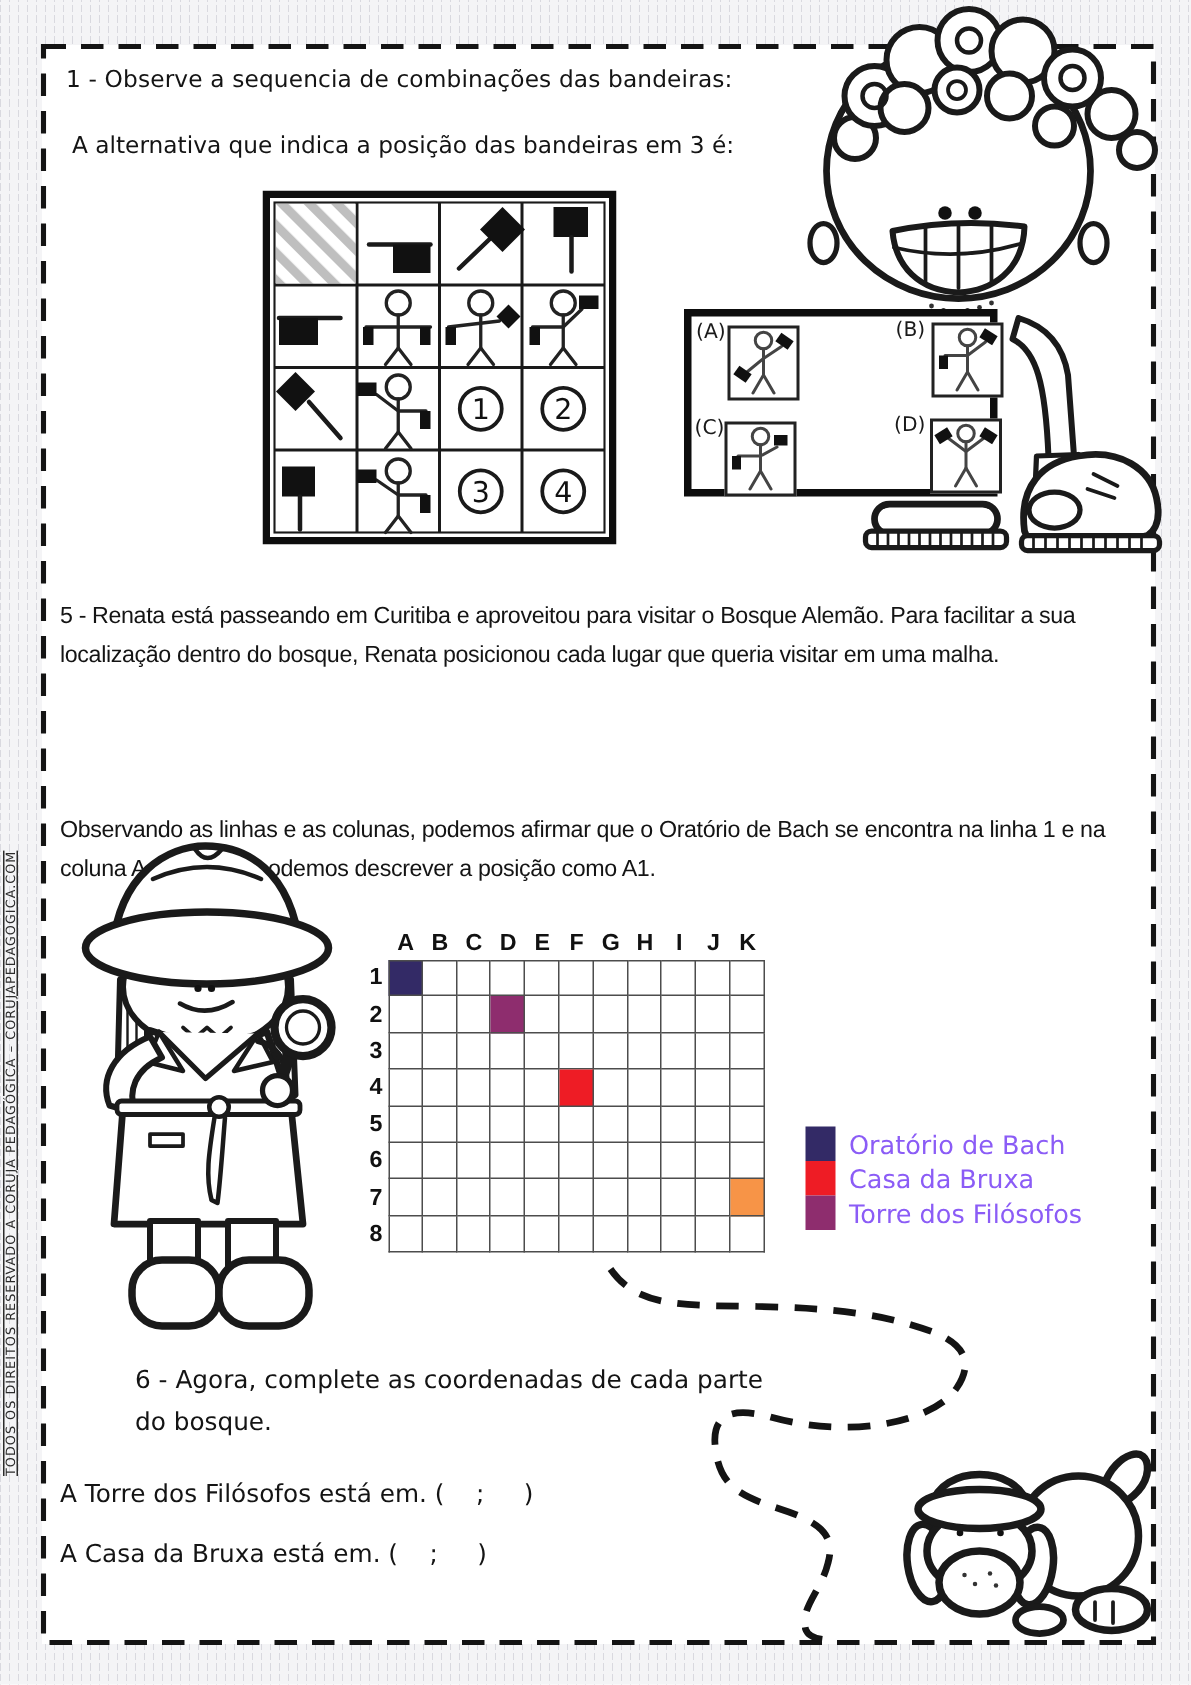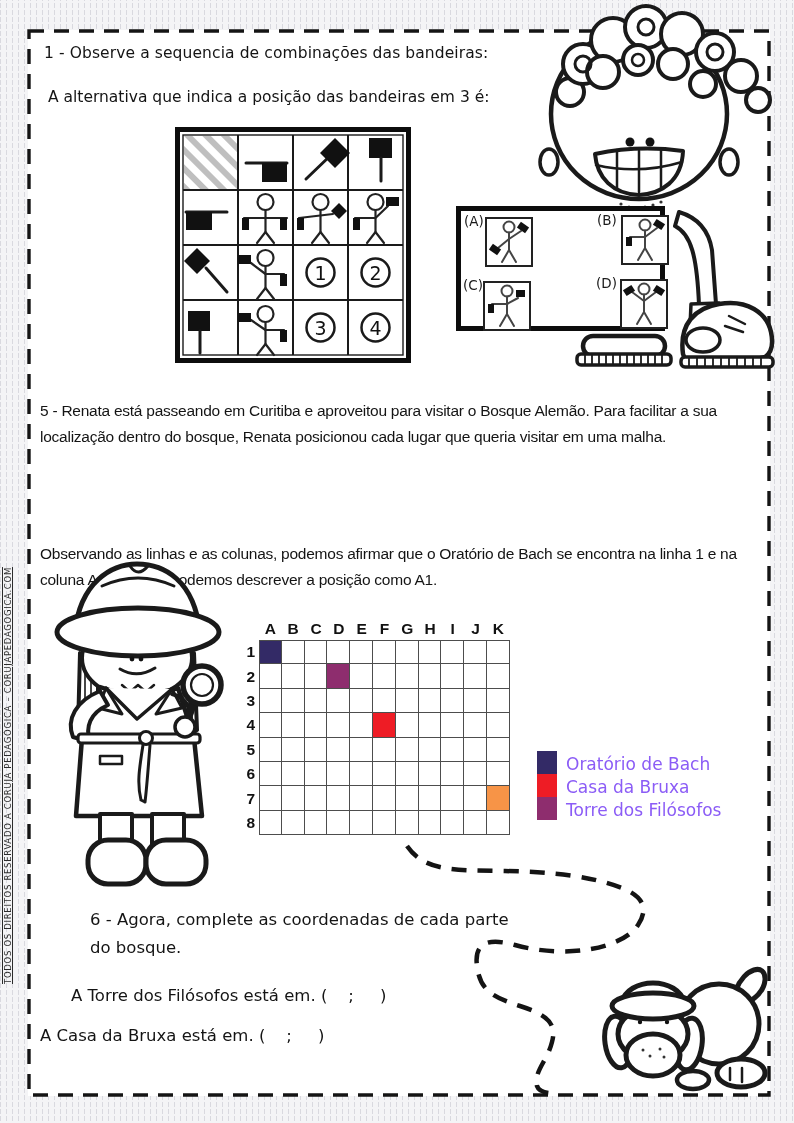--- a/index.html
+++ b/index.html
@@ -465,21 +465,21 @@
         <div class="legend-swatch" style="background: rgb(142, 45, 110);"></div>
         <div class="legend-label">Torre dos Filósofos</div>
       </div>
     </div>
 
   <svg class="abs overlay" width="794" height="1123" style="z-index:3;">
     <path d="M407 846 C 425 872 455 870 505 871 C 555 872 590 876 622 888 C 645 897 648 910 638 925 C 624 947 570 960 515 945 C 486 937 474 944 477 966 C 480 990 492 997 520 1006 C 548 1015 557 1024 552 1042 C 547 1062 534 1070 537 1086 C 539 1092 548 1094 558 1093" fill="none" stroke="#141414" stroke-width="4.5" stroke-dasharray="15 11"></path>
   </svg>
 
   <div class="abs q6-title">6 - Agora, complete as coordenadas de cada parte do bosque.</div>
-  <div class="abs q6-item" style="top:986px;margin-left:31px;">A Torre dos Filósofos está em. (    ;     )</div>
+  <div class="abs q6-item" style="top:986px;">A Torre dos Filósofos está em. (    ;     )</div>
   <div class="abs q6-item" style="top:1026px;">A Casa da Bruxa está em. (    ;     )</div>
 
   <svg class="abs" style="left:598px;top:960px;z-index:4;" width="178" height="135" viewBox="0 0 178 135">
     <path class="fw" d="M138 30 C 146 8 168 2 167 20 C 166 34 152 42 144 46 Z" stroke-width="5"></path>
     <circle class="fw" cx="121" cy="64" r="40" stroke-width="5"></circle>
     <ellipse class="fw" cx="143" cy="113" rx="24" ry="14" stroke-width="5"></ellipse>
     <path class="ln" d="M132 108 V120 M144 108 V122" stroke-width="2.5"></path>
     <ellipse class="fw" cx="20" cy="82" rx="13" ry="26" stroke-width="5" transform="rotate(-8 20 82)"></ellipse>
     <ellipse class="fw" cx="91" cy="84" rx="13" ry="26" stroke-width="5" transform="rotate(8 91 84)"></ellipse>
     <ellipse class="fw" cx="55" cy="74" rx="35" ry="27" stroke-width="5"></ellipse>

